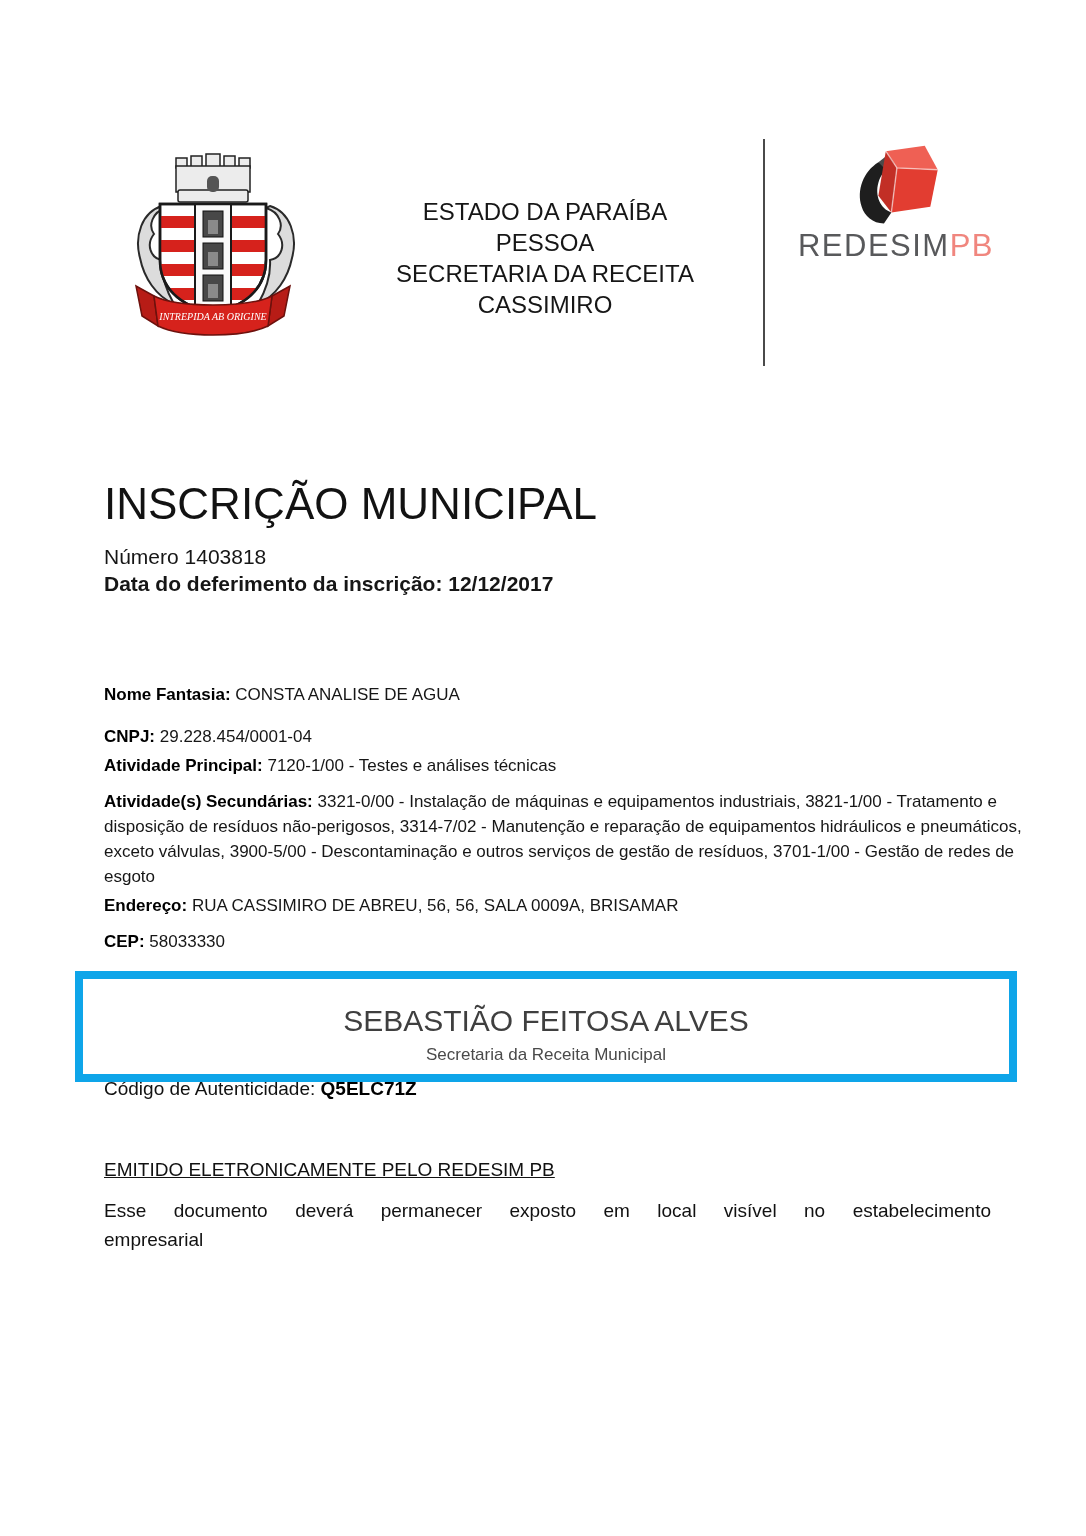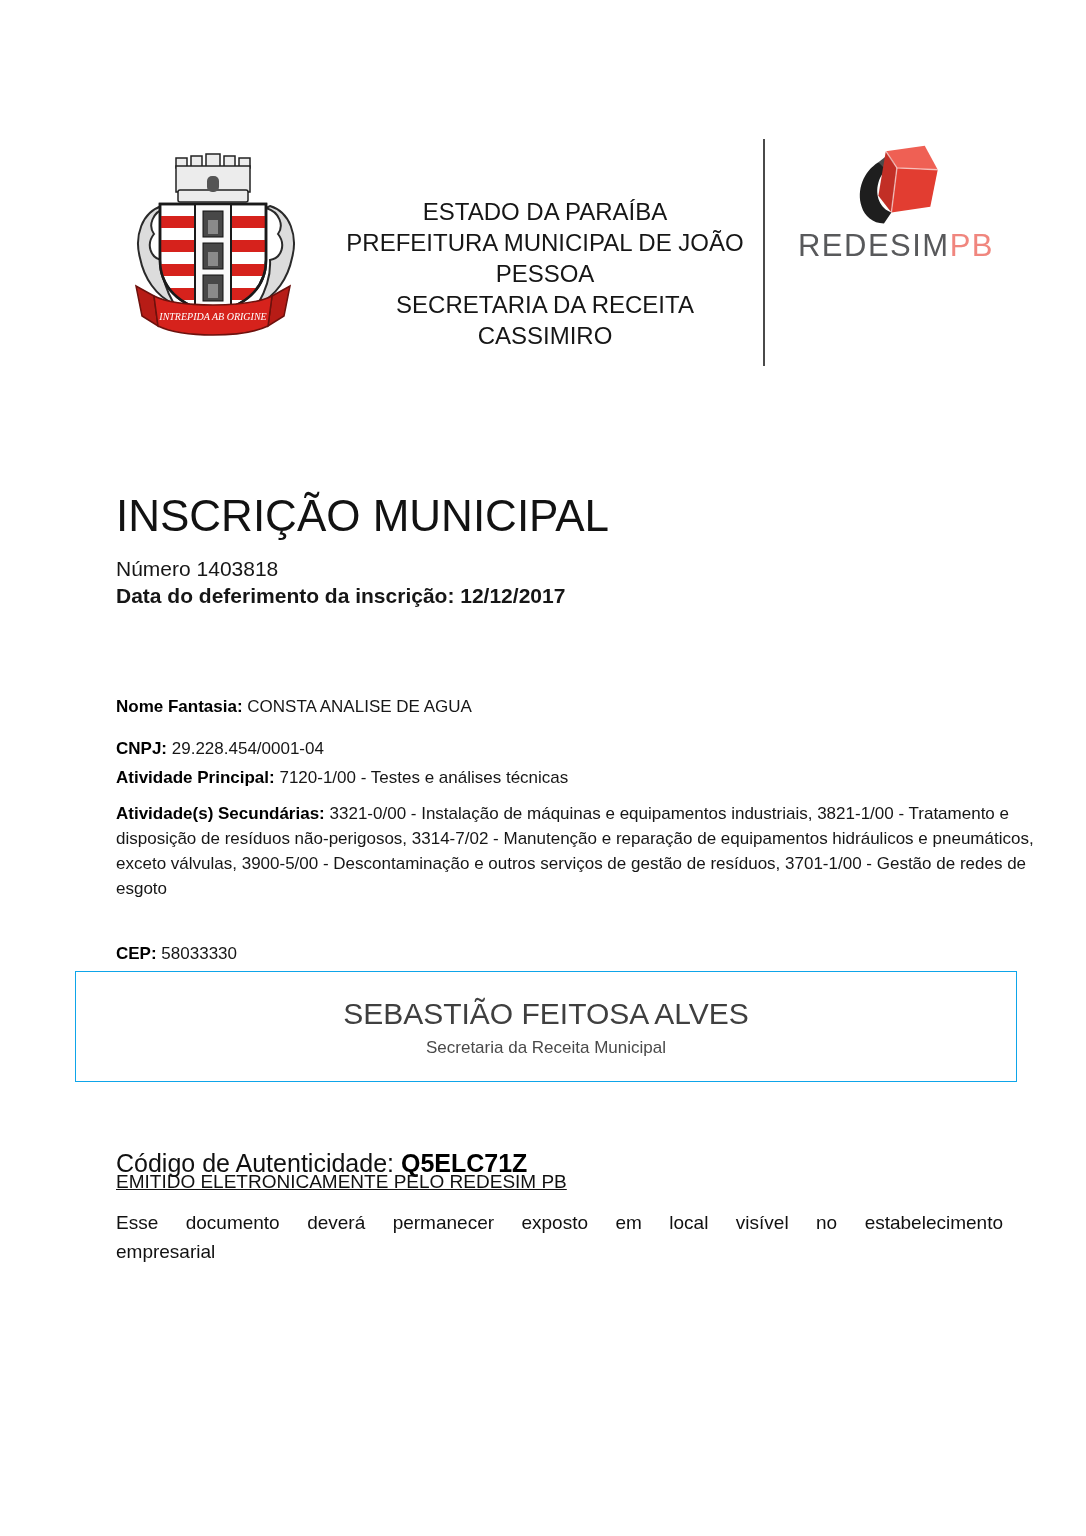--- a/index.html
+++ b/index.html
@@ -13,36 +13,36 @@
     position:absolute; left:322px; top:196px; width:446px;
     text-align:center; font-size:24px; line-height:31px; color:#161616;
   }
   .v-divider { position:absolute; left:763px; top:139px; width:2px; height:227px; background:#4a4a4a; }
   .logo-block { position:absolute; left:786px; top:141px; width:220px; text-align:center; }
   .logo-icon { display:block; margin:0 auto; width:102px; height:90px; }
   .logo-text { font-size:31px; letter-spacing:1.5px; margin-top:-3px; white-space:nowrap; }
   .logo-text .main { color:#58595b;margin-top:32px; }
   .logo-text .pb { color:#f0867e; }
   
-  .abs { position:absolute; left:100px; margin:16px; }
+  .abs { position:absolute; left:100px; margin:4px; }
   h1.title { top:478px; font-size:44px; font-weight:400; line-height:1; letter-spacing:0; color:#121212; }
   .meta { font-size:21px; line-height:1.2; color:#161616; }
   .meta.num  { top:540px; }
   .meta.date { top:567px;font-weight:bold; }
   .field { font-size:17px; line-height:25px; width:922px; color:#161616; }
   .field b { color:#000; }
   
   .sigbox {
     position:absolute; left:75px; top:971px; width:942px; height:111px;
-    border:1px solid #0ea5e9; box-sizing:border-box; text-align:center; background:#fff;
+    border:8px solid #0ea5e9; box-sizing:border-box; text-align:center; background:#fff;
   }
   .sig-name { margin-top:25px; font-size:30px; color:#3f3f3f; }
   .sig-role { margin-top:7px; font-size:17px; color:#4a4a4a; }
   
-  .auth { top:1133px; font-size:25px; }
+  .auth { top:1074px; font-size:19px; }
   .auth b { color:#000; }
   .emitted { top:1155px; font-size:19px;text-decoration:underline; }
   .notice { top:1192px; width:887px; font-size:19px; line-height:29px; }
   .justify { text-align:justify; text-align-last:justify; }
 </style>
 </head>
 <body>
 
 <div class="page">
 
@@ -89,21 +89,20 @@
     <path d="M32,56 L138,56 L138,112 C138,142 115,158 85,166 C55,158 32,142 32,112 Z" fill="none" stroke="#1a1a1a" stroke-width="2.5"></path>
 
     <path d="M26,148 L8,138 L14,168 L30,178 Z" fill="#b71c16" stroke="#6d110d" stroke-width="1.5"></path>
     <path d="M144,148 L162,138 L156,168 L140,178 Z" fill="#b71c16" stroke="#6d110d" stroke-width="1.5"></path>
     <path d="M26,148 C50,160 120,160 144,148 L140,178 C115,190 55,190 30,178 Z" fill="#d6221c" stroke="#6d110d" stroke-width="1.5"></path>
     <text x="85" y="172" text-anchor="middle" font-family="Liberation Serif, serif" font-style="italic" font-size="10" fill="#ffffff">INTREPIDA AB ORIGINE</text>
   </svg>
 
   <div class="org-block">
     <div>ESTADO DA PARAÍBA</div>
-    <div>PREFEITURA MUNICIPAL DE JOÃO</div>
     <div>PESSOA</div>
     <div>SECRETARIA DA RECEITA</div>
     <div>CASSIMIRO</div>
   </div>
 
   <div class="v-divider"></div>
 
   <div class="logo-block">
     <svg class="logo-icon" viewBox="0 0 110 95" aria-hidden="true">
       <path d="M36,22 C20,32 12,52 18,70 C21,80 30,88 42,88 L50,76 C38,72 32,58 36,44 C38,36 44,28 52,24 Z" fill="#1e1e1e"></path>
@@ -133,20 +132,24 @@
     <span>29.228.454/0001-04</span>
   </p>
   <p class="abs field" style="top:749px">
     <b>Atividade Principal:</b>
     <span>7120-1/00 - Testes e análises técnicas</span>
   </p>
   <p class="abs field" style="top:785px">
     <b>Atividade(s) Secundárias:</b>
     <span>3321-0/00 - Instalação de máquinas e equipamentos industriais, 3821-1/00 - Tratamento e disposição de resíduos não-perigosos, 3314-7/02 - Manutenção e reparação de equipamentos hidráulicos e pneumáticos, exceto válvulas, 3900-5/00 - Descontaminação e outros serviços de gestão de resíduos, 3701-1/00 - Gestão de redes de esgoto</span>
   </p>
+  <p class="abs field" style="top:889px">
+    <b>Endereço:</b>
+    <span>RUA CASSIMIRO DE ABREU, 56, 56, SALA 0009A, BRISAMAR</span>
+  </p>
   <p class="abs field" style="top:925px">
     <b>CEP:</b>
     <span>58033330</span>
   </p>
 
   <div class="sigbox">
     <div class="sig-name">SEBASTIÃO FEITOSA ALVES</div>
     <div class="sig-role">Secretaria da Receita Municipal</div>
   </div>
 

